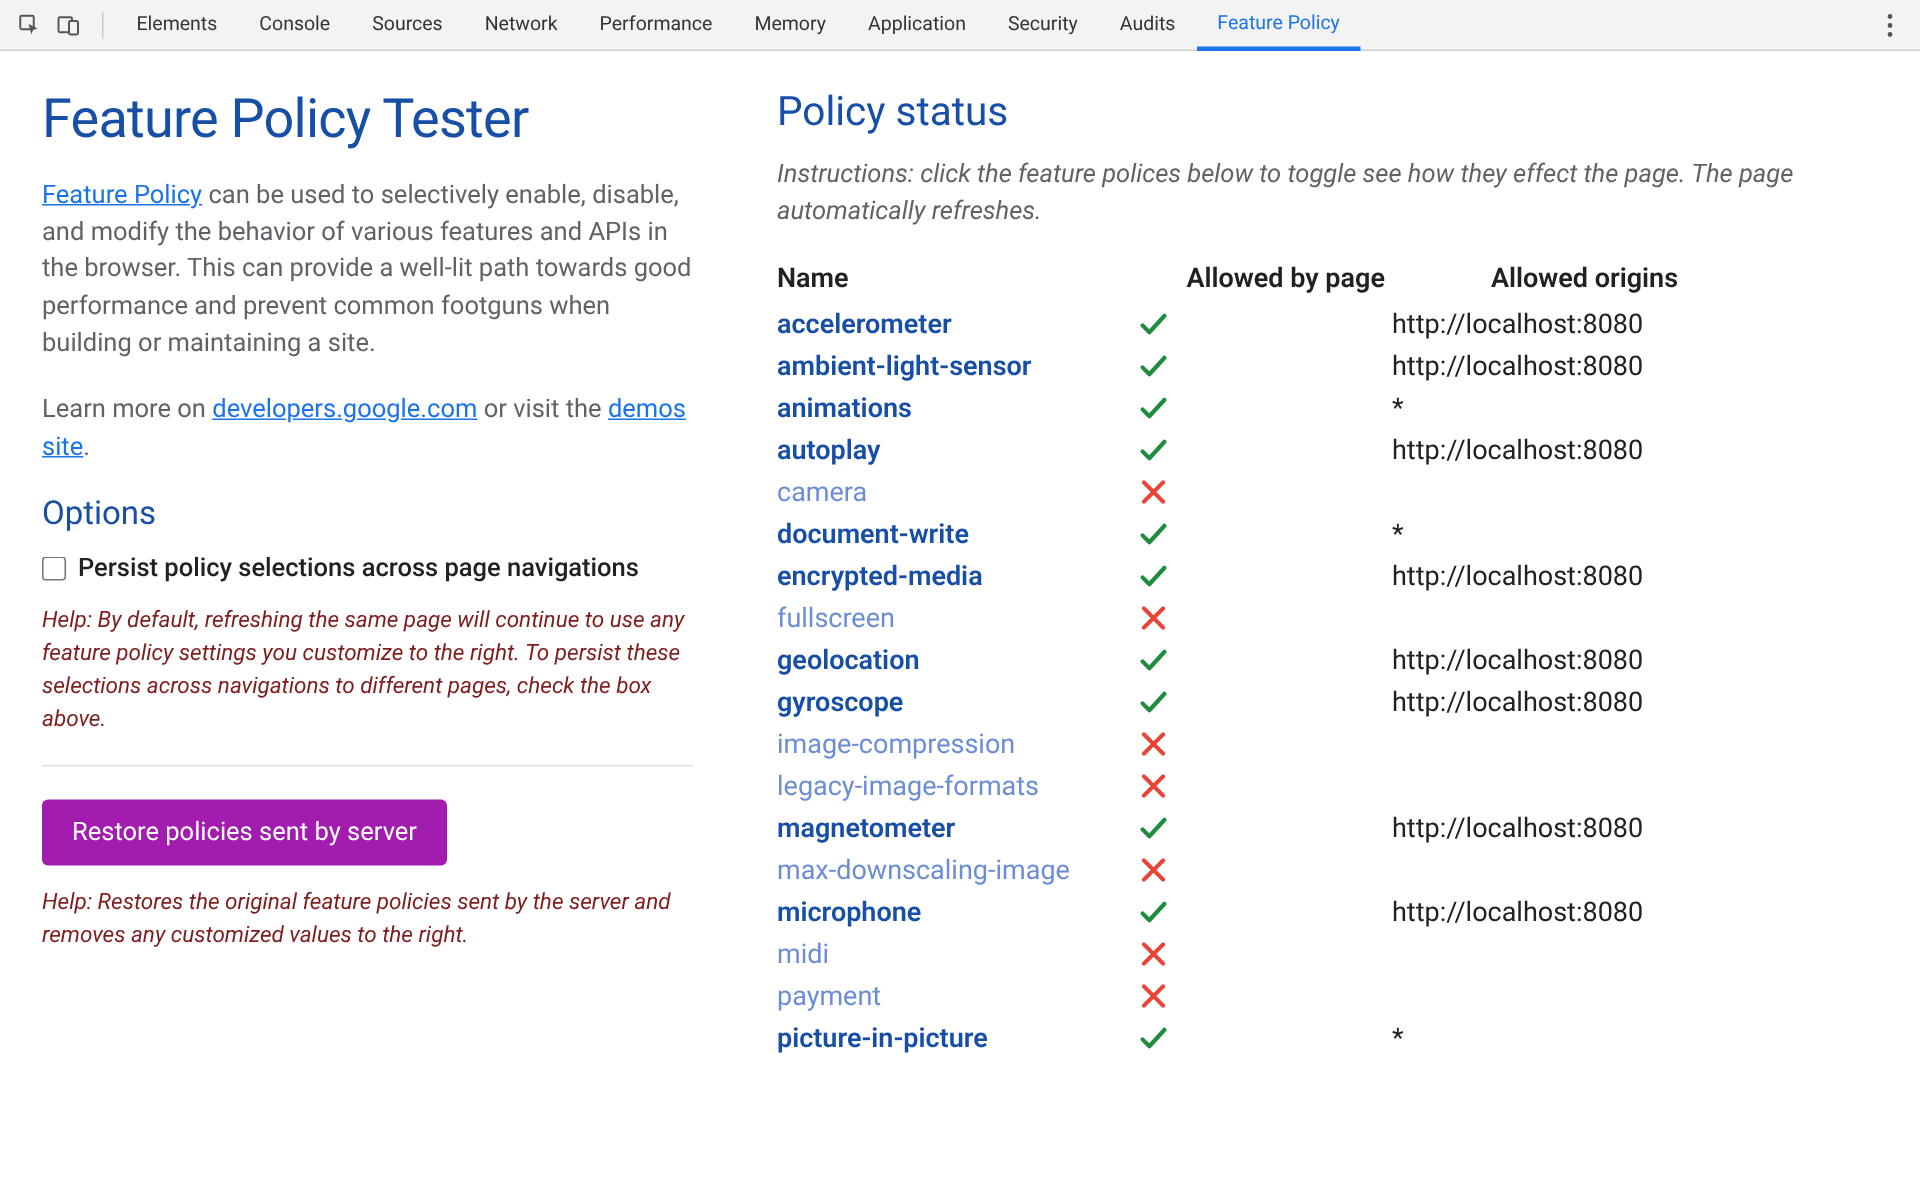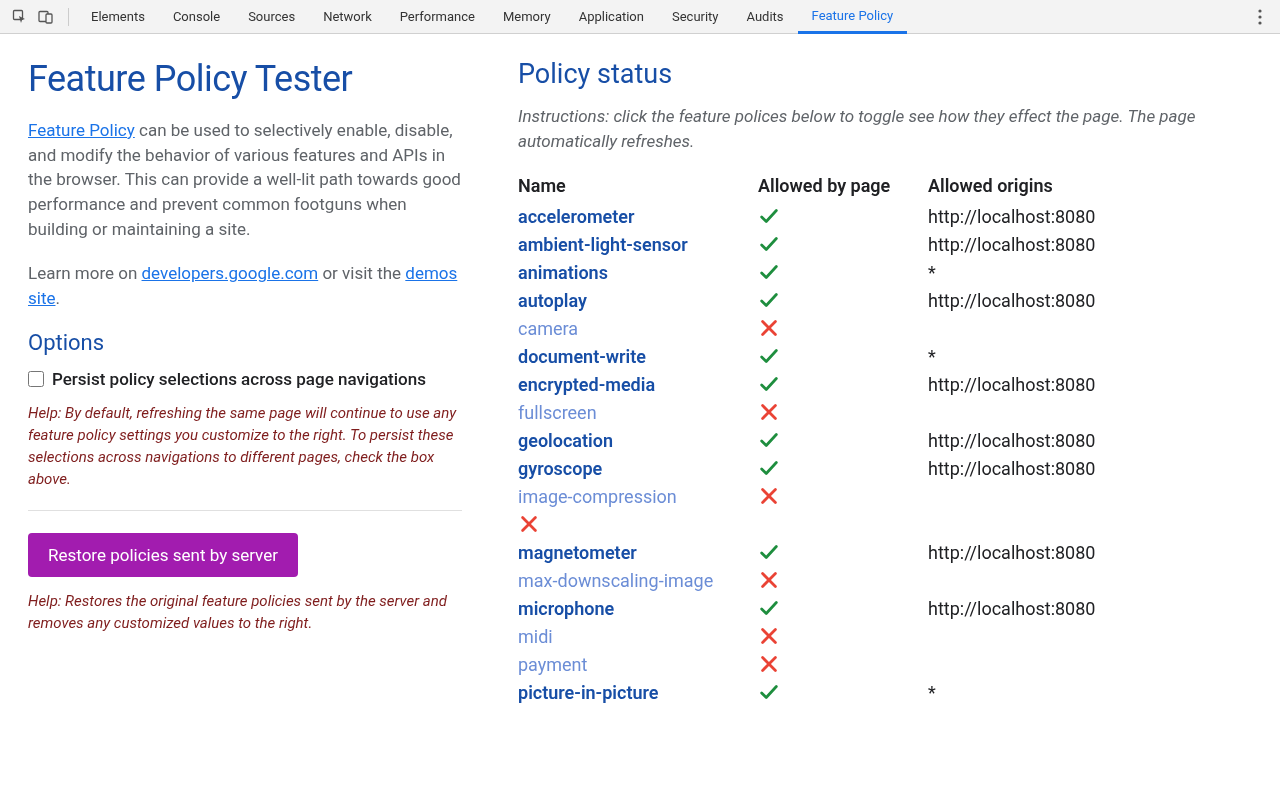--- a/index.html
+++ b/index.html
@@ -138,20 +138,21 @@
 }
 .policy-table {
   width: 100%;
   font-size: 18px;
 }
 .policy-table .thead {
   display:flex;
   font-weight: 600;
   color: #202124;
   margin-bottom: 6px;
+  gap: 33px;
 }
 .policy-table .row {
   display:flex;
   align-items:center;
   padding: 3px 0;
 }
 .col-name { width: 240px; flex-shrink:0; }
 .col-allowed { width: 170px; flex-shrink:0; display:flex;text-align:right; }
 .col-origins { flex:1; color:#202124; }
 .policy-name { color: #174ea6; font-weight: 600; cursor:pointer; }
@@ -322,20 +323,21 @@
             <div class="col-name"><span class="policy-name disallowed">image-compression</span></div>
             <div class="col-allowed">
               <svg class="mark" viewBox="0 0 24 24" fill="none" stroke="#ea4335" stroke-width="3" stroke-linecap="round">
                 <line x1="5" y1="5" x2="19" y2="19"></line>
                 <line x1="19" y1="5" x2="5" y2="19"></line>
               </svg>
             </div>
             <div class="col-origins"></div>
           </div>
           <div class="row">
+            <div class="col-name"><span class="policy-name disallowed">legacy-image-formats</span></div>
             <div class="col-allowed">
               <svg class="mark" viewBox="0 0 24 24" fill="none" stroke="#ea4335" stroke-width="3" stroke-linecap="round">
                 <line x1="5" y1="5" x2="19" y2="19"></line>
                 <line x1="19" y1="5" x2="5" y2="19"></line>
               </svg>
             </div>
             <div class="col-origins"></div>
           </div>
           <div class="row">
             <div class="col-name"><span class="policy-name">magnetometer</span></div>

